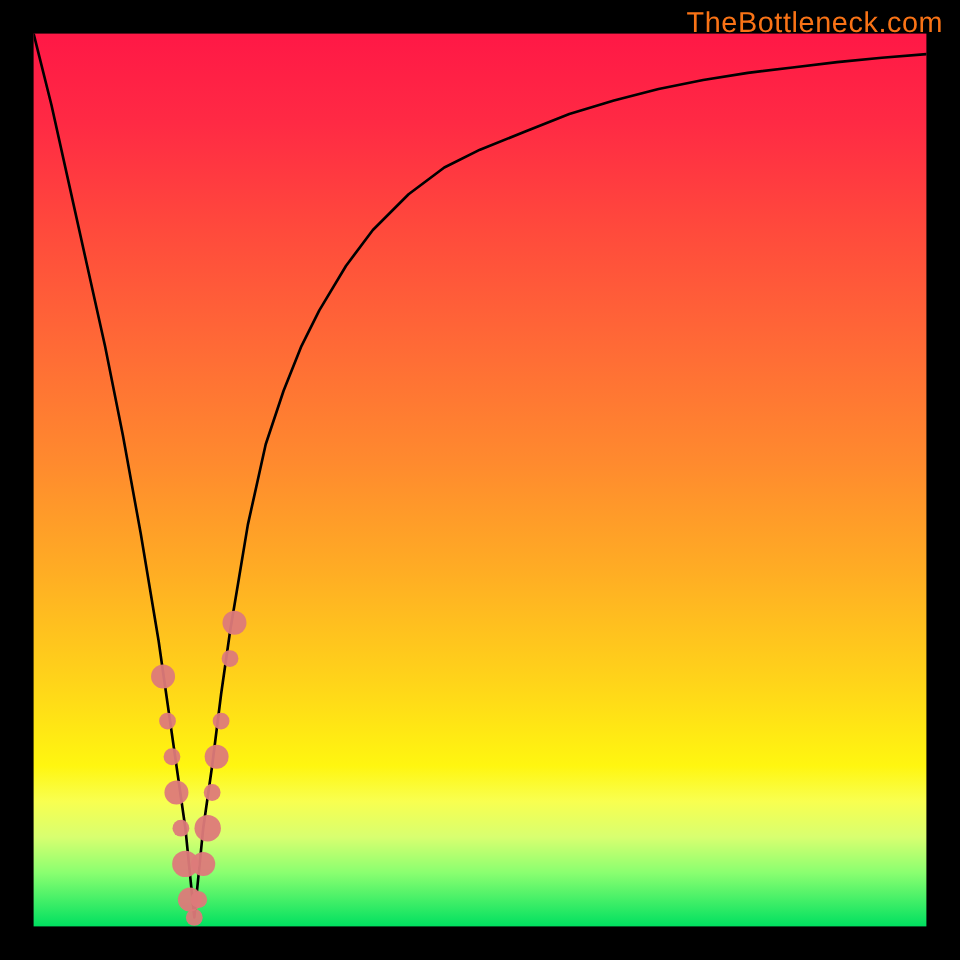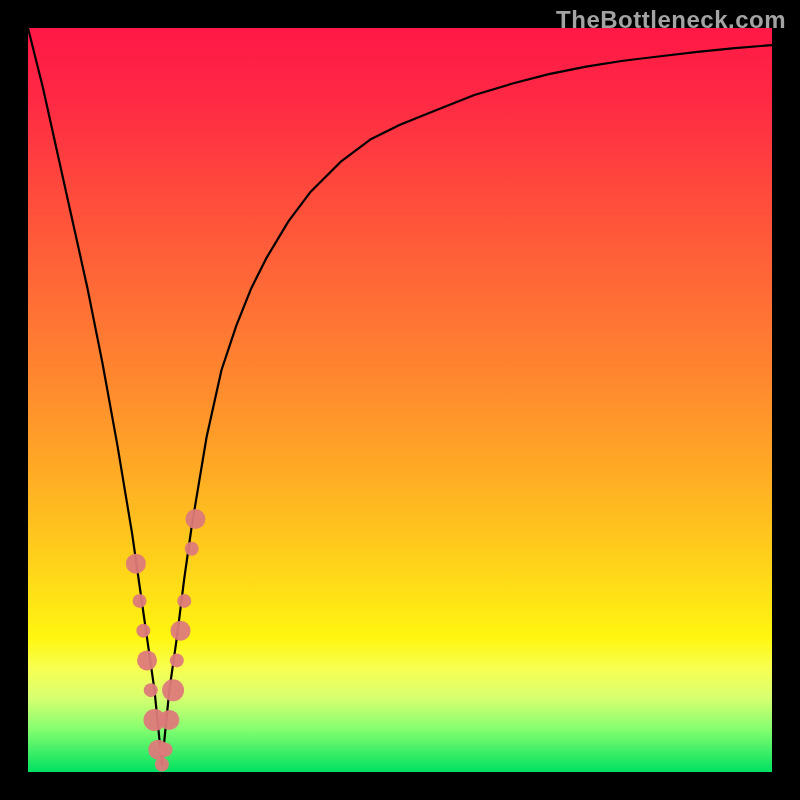--- a/index.html
+++ b/index.html
@@ -34,24 +34,24 @@
       #fff610 82%,
       #f8ff50 86%,
       #d8ff70 90%,
       #8aff70 94%,
       #00e060 100%);
   }
   .watermark {
     position: absolute;
     top: 6px;
     right: 14px;
-    color: #a3a3a3;
+    color: #f97316;
     font-size: 24px;
     letter-spacing: 0.5px;
-    font-weight: 700;
+    font-weight: 400;
     z-index: 10;
     user-select: none;
   }
   svg.curves {
     position: absolute;
     left: 0; top: 0;
     width: 100%;
     height: 100%;
   }
   .bead {

